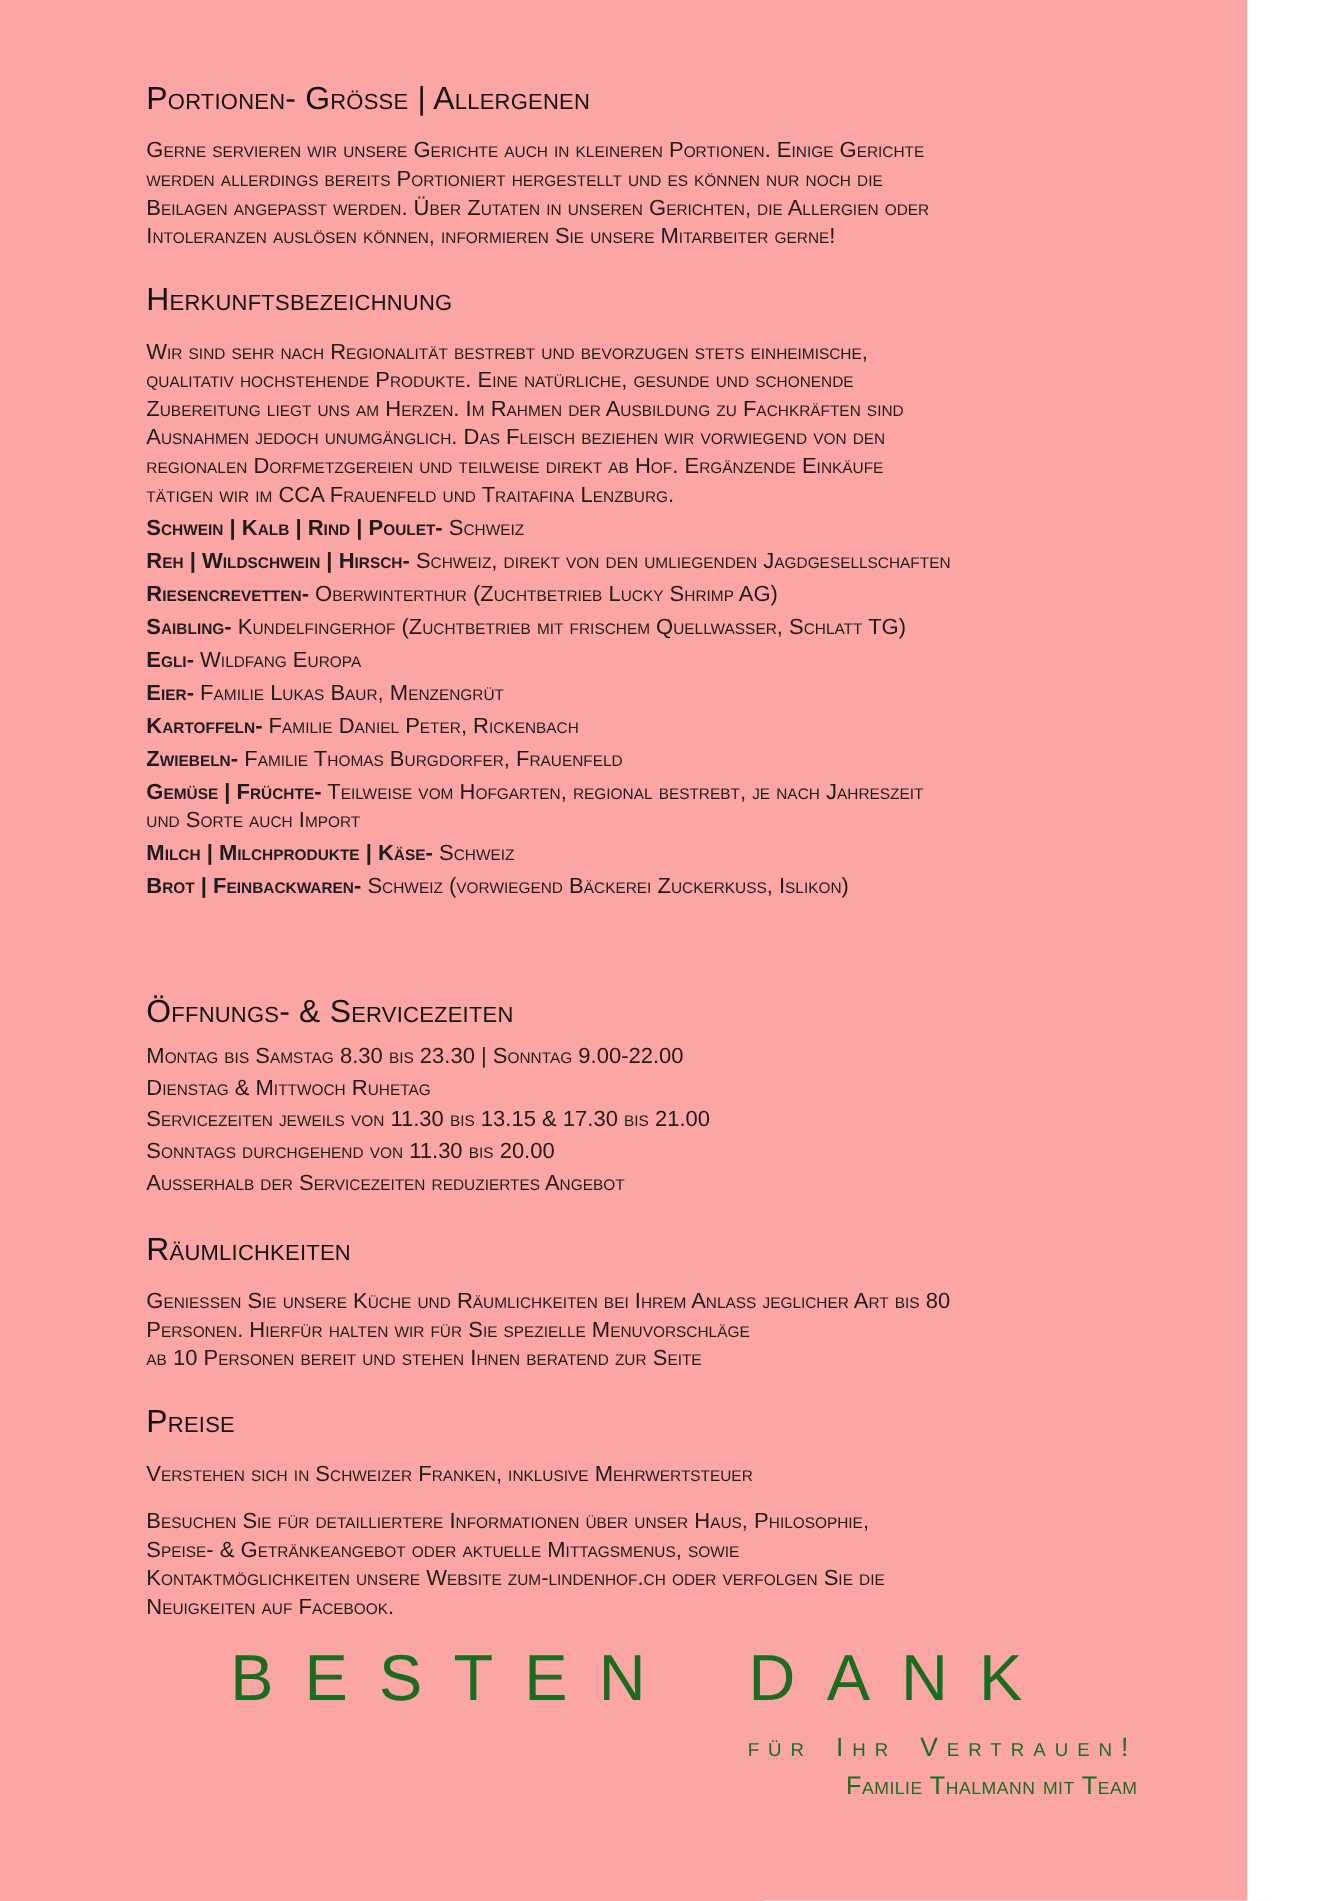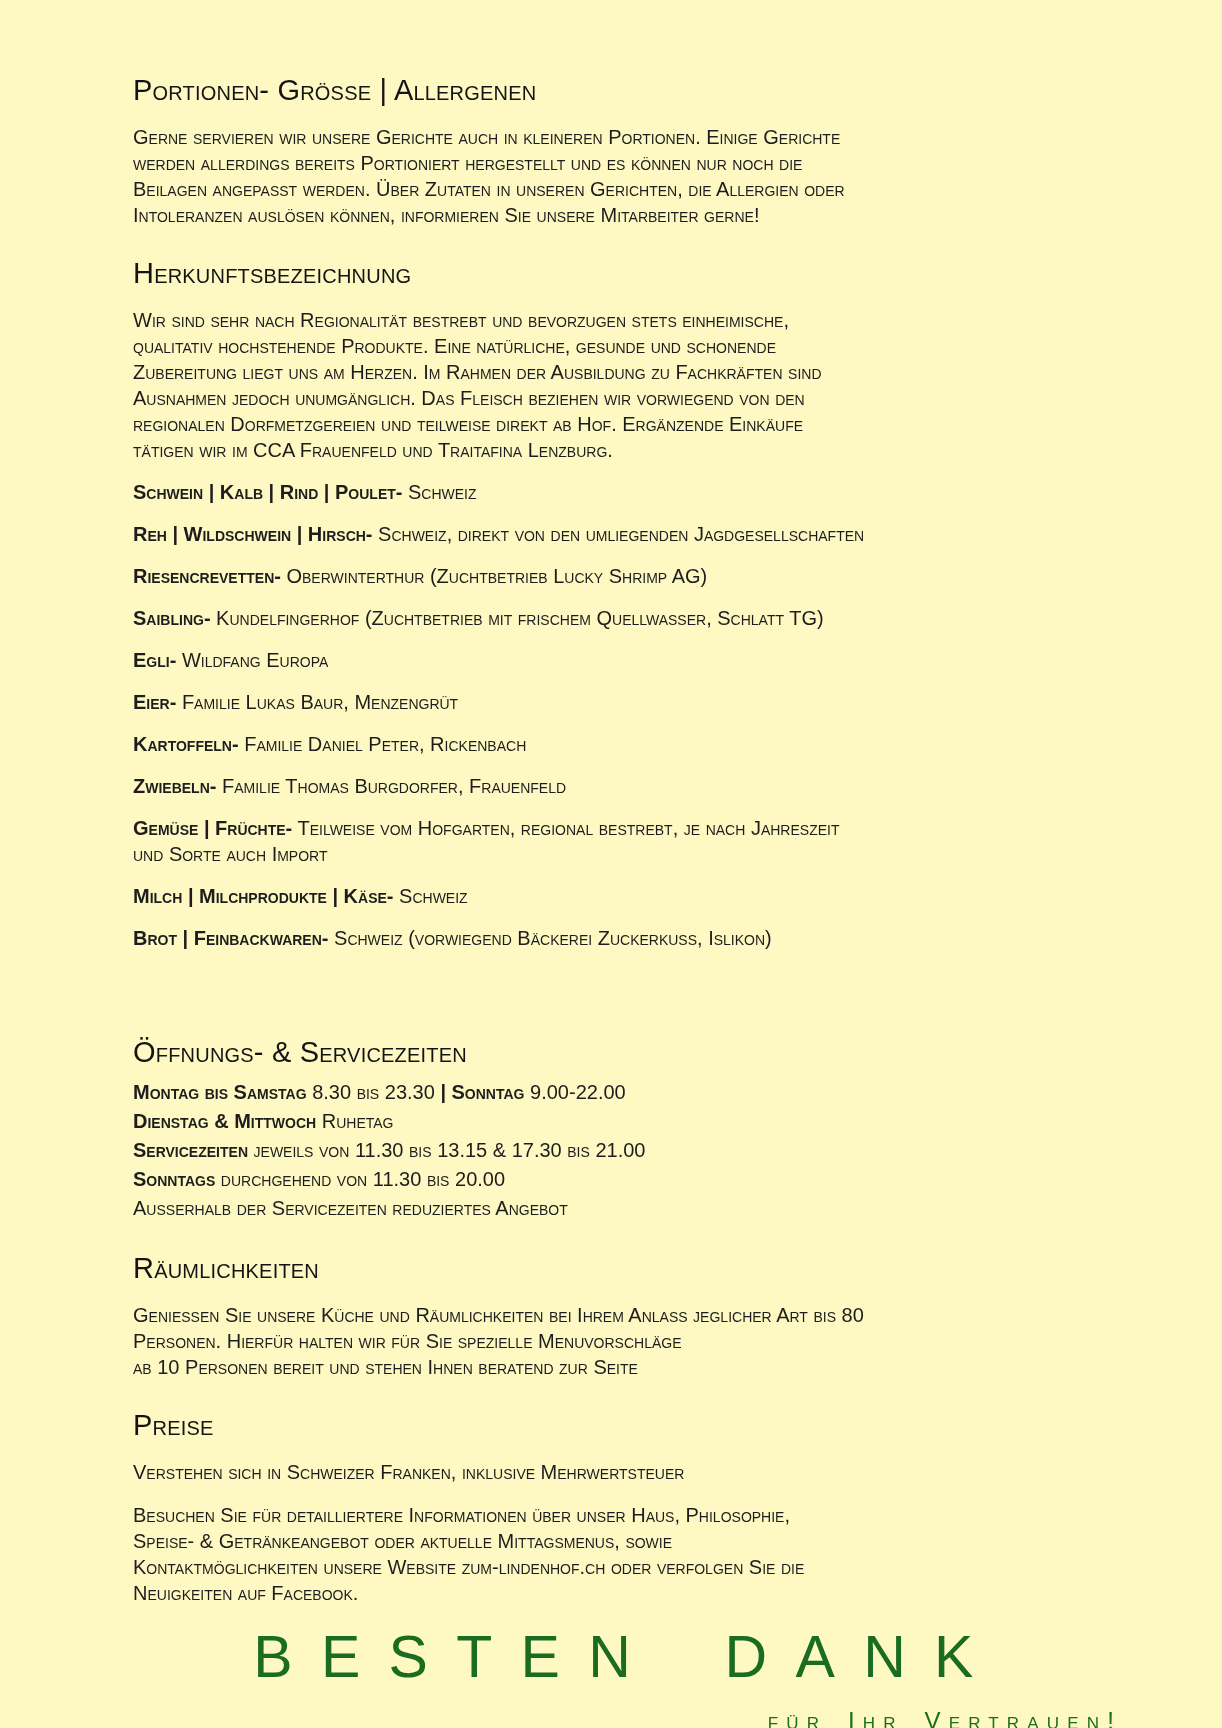--- a/index.html
+++ b/index.html
@@ -1,22 +1,22 @@
 <!DOCTYPE html>
 <html style="--green: #1a6d20;"><head>
 <meta charset="utf-8">
 <style>
   html, body { margin: 0; padding: 0; background: #ffffff; }
   .page {
     position: relative;
-    width: 1222px;
+    width: 1134px;
     height: 1728px;
     box-sizing: border-box;
     padding: 73px 100px 0 133px;
-    background: #fef9c3;
+    background: #fca5a5;
     font-family: "Liberation Sans", sans-serif;
     font-variant: small-caps;
     color: #1d1d1d;
     overflow: hidden;
   }
   .section-heading {
     font-size: 29px;
     line-height: 34px;
     font-weight: 400;
     color: #141414;
@@ -29,29 +29,29 @@
     font-size: 20px;
     line-height: 26px;
     white-space: pre-line;
     letter-spacing: 0;
     margin-top: 17px;
   }
   .items { margin-top: 4px; }
   .item {
     font-size: 20px;
     line-height: 26px;
-    margin: 16px 0;
+    margin: 4px 0;
     white-space: pre-line;
   }
   .item .lead { font-weight: 700; }
   .zeiten-line {
     font-size: 20px;
     line-height: 29px;
   }
-  .zeiten-line .b { font-weight: 700; }
+  .zeiten-line .b { font-weight: 400; }
   .footer { margin-top: 16px; }
   .thanks {
     color: var(--green, #1a6d20);
     font-variant: normal;
     text-transform: uppercase;
     font-size: 59px;
     line-height: 70px;
     font-weight: 400;
     letter-spacing: 0.48em;
     word-spacing: 0.35em;

